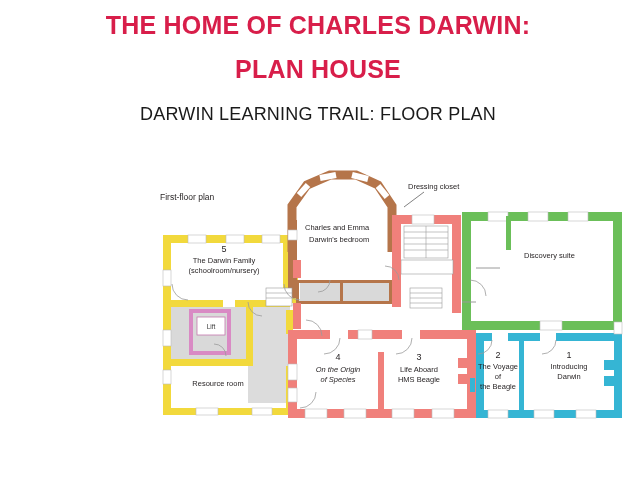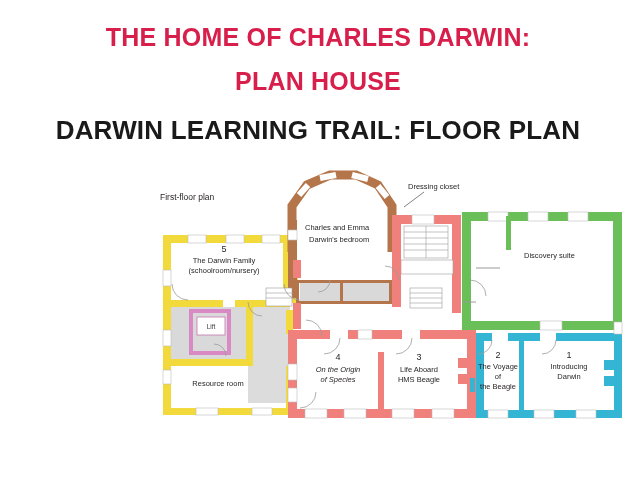--- a/index.html
+++ b/index.html
@@ -3,25 +3,25 @@
 <meta charset="utf-8">
 <title>Down House Floor Plan</title>
 <style>
   html,body{margin:0;padding:0;background:#ffffff;}
   body{width:636px;height:493px;overflow:hidden;
        font-family:"Liberation Sans","DejaVu Sans",sans-serif;color:#231f20;}
 
   .page{position:relative;width:636px;height:493px;background:#fff;}
 
   
-  .titles{padding-top:18px;text-align:center;}
+  .titles{padding-top:6px;text-align:center;}
   .title-line{font-weight:bold;letter-spacing:.2px;line-height:1.05;}
   .t1{font-size:25px;color:#d81e4a;padding-top:6px;}
   .t2{font-size:25px;color:#d81e4a;padding-top:18px;}
-  .t3{font-size:26px;color:#1a1a1a;font-weight:bold;padding-top:22px;}
+  .t3{font-size:18px;color:#1a1a1a;font-weight:normal;padding-top:22px;}
 
   
   .plan-wrap{position:absolute;left:0;top:160px;width:636px;height:270px;}
   .plan-svg{display:block;}
 
   .plan-label{font-family:"Liberation Sans","DejaVu Sans",sans-serif;}
   .legend-clip{position:absolute;left:0;top:405px;width:210px;height:88px;overflow:hidden;}
 </style>
 </head>
 <body>

